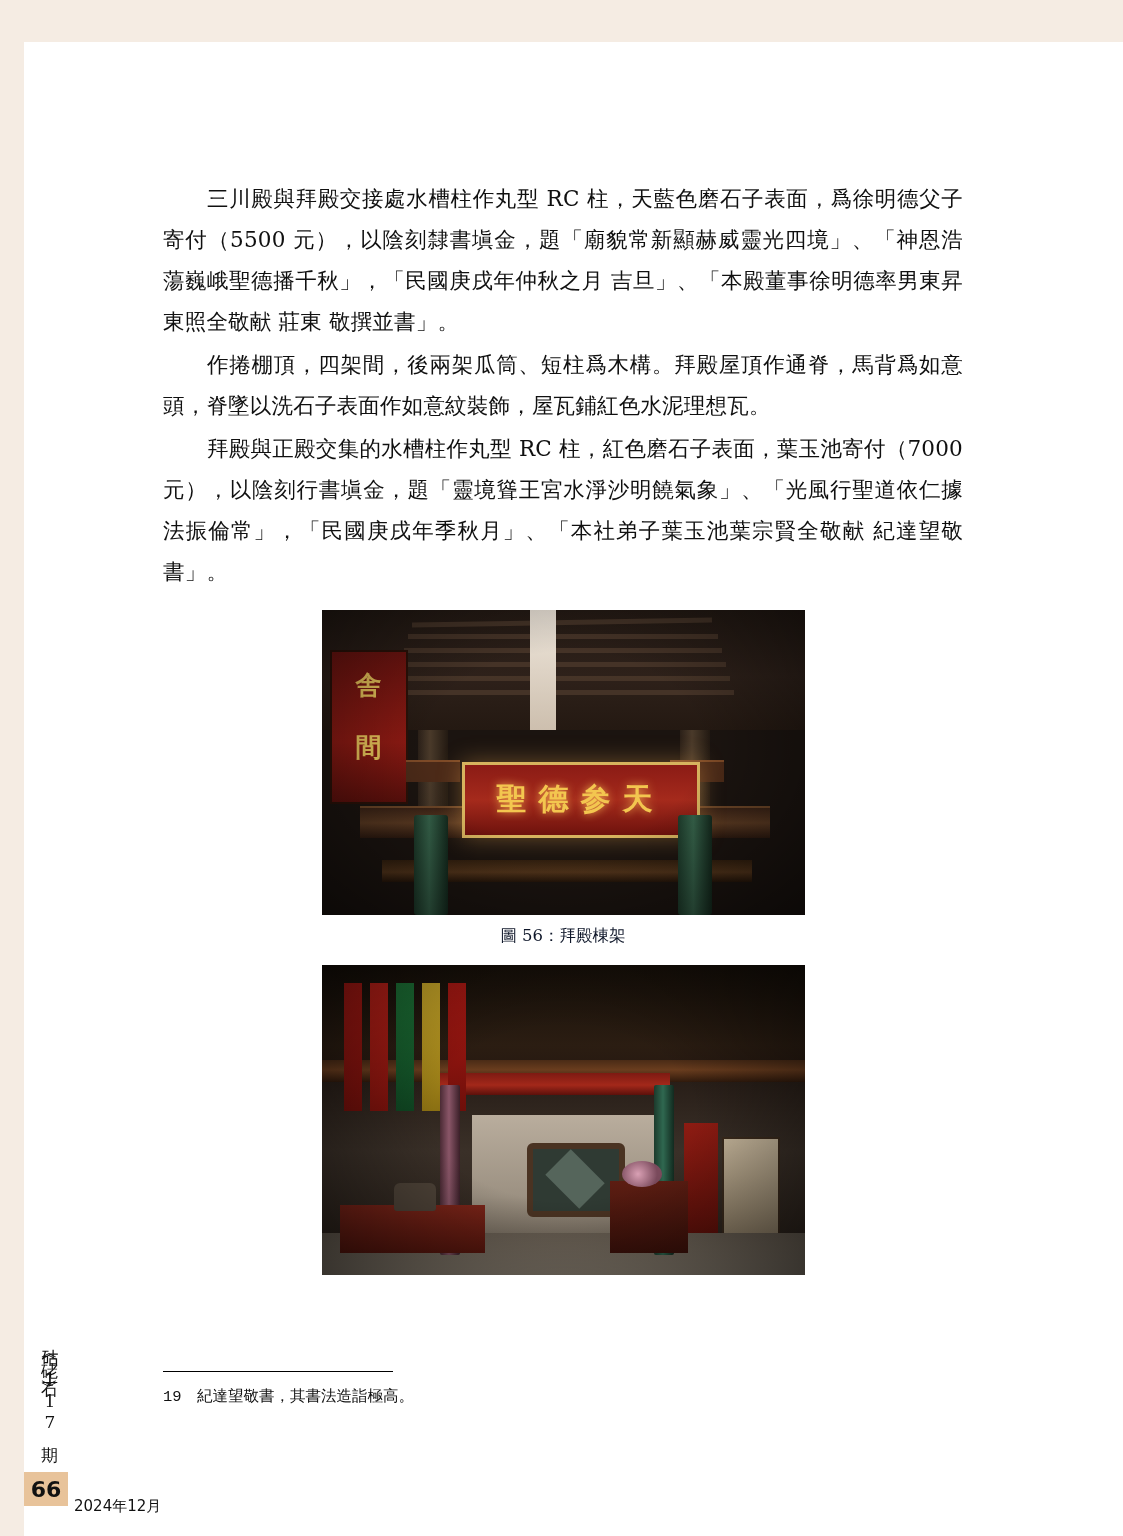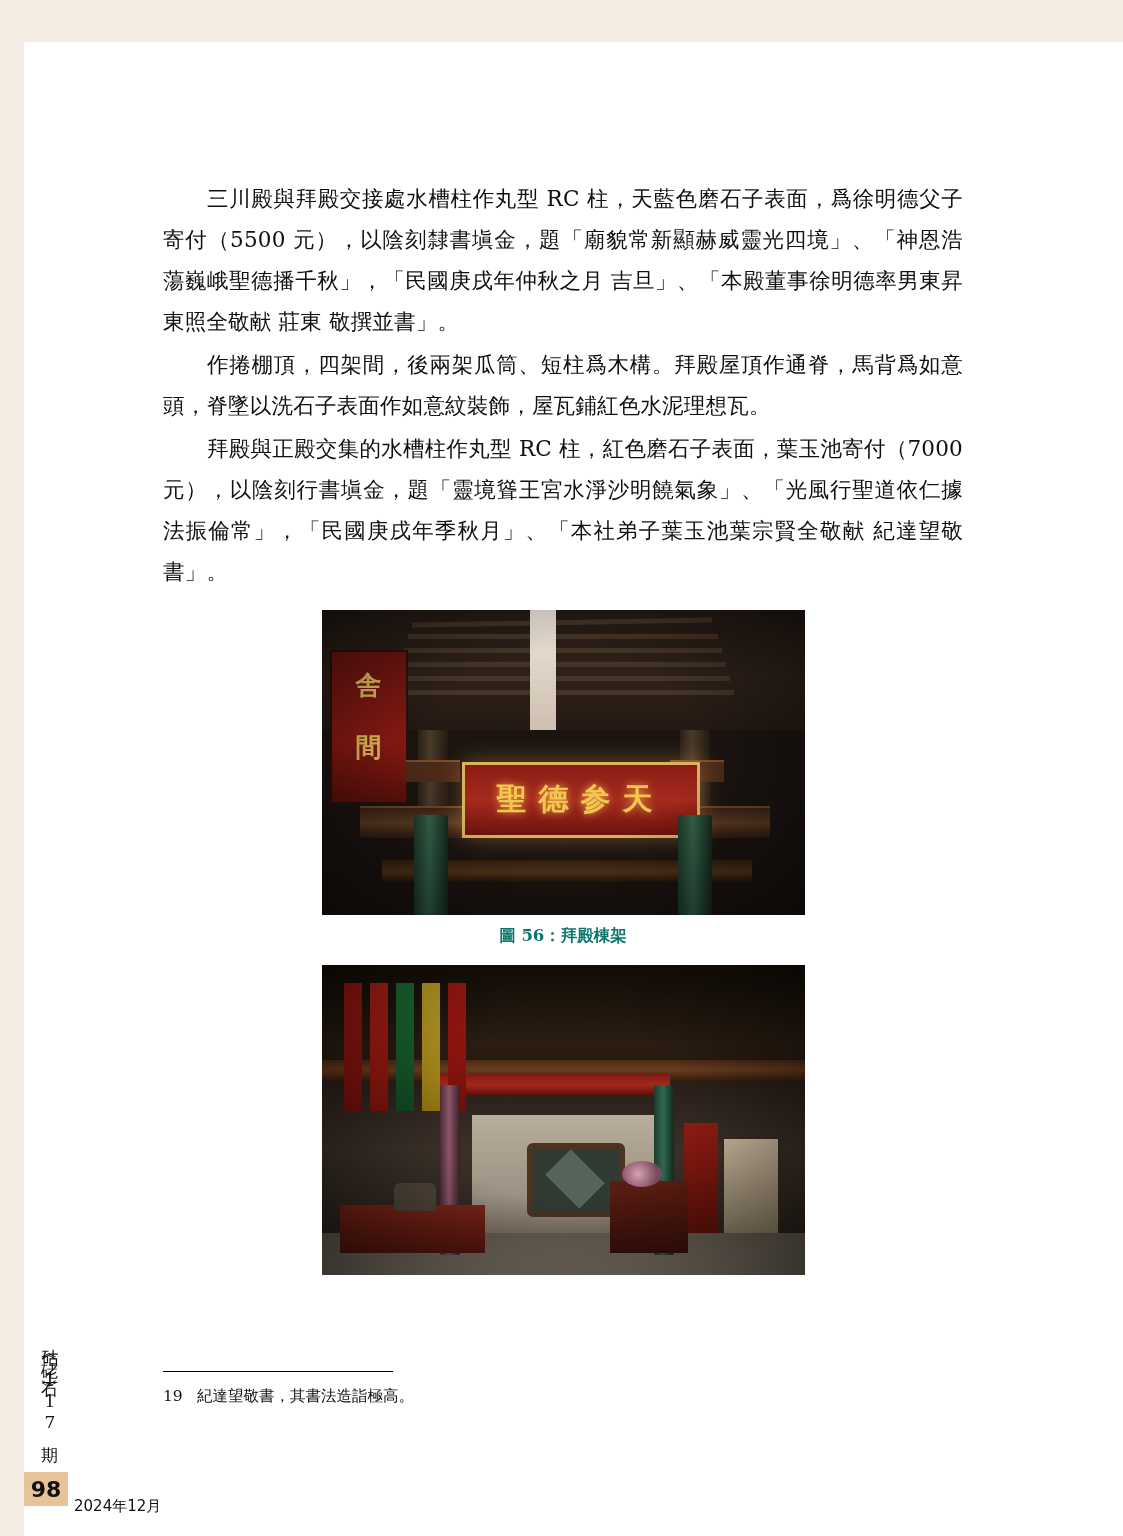--- a/index.html
+++ b/index.html
@@ -56,35 +56,34 @@
   }
   .fig2-box{
     margin:14px auto 0 auto;
     width:483px;height:310px;
     position:relative;overflow:hidden;
     background:#15100d;
   }
   .fig-cap{
     font-size:16.5px;
     line-height:30px;
-    color:#0f766e;
+    color:#0f172a;
     text-align:center;
     margin-top:6px;
     font-family:"DejaVu Serif","Liberation Serif",serif;
-    font-weight:bold;
   }
   
   .footnote-rule{
     position:absolute;left:163px;top:1371px;width:230px;height:1px;background:#000;
   }
   .footnote{
     position:absolute;left:163px;top:1383px;width:800px;
     font-size:15.5px;line-height:26px;color:#111;
   }
-  .footnote .num{ display:inline-block;width:34px; }
+  .footnote .num{ display:inline-block;width:34px;font-family:Liberation Mono, monospace; }
   
   .folio-box{
     position:absolute;left:24px;top:1472px;width:44px;height:34px;
     background:#e8c39a;
   }
   .folio-num{
     position:absolute;left:24px;top:1472px;width:44px;height:34px;
     display:flex;align-items:center;justify-content:center;
     font-size:22px;font-weight:bold;color:#111;
     font-family:"DejaVu Sans","Liberation Sans",sans-serif;
@@ -255,16 +254,16 @@
 
   </div>
 
   <div class="footnote-rule"></div>
   <div class="footnote">
     <span class="num">19</span><span>紀達望敬書，其書法造詣極高。</span>
   </div>
 
   <div class="side-title">《硓𥑮石》117期</div>
   <div class="folio-box"></div>
-  <div class="folio-num">98</div>
+  <div class="folio-num">66</div>
   <div class="folio-date">2024年12月</div>
 
 </div>
 
 </body></html>

